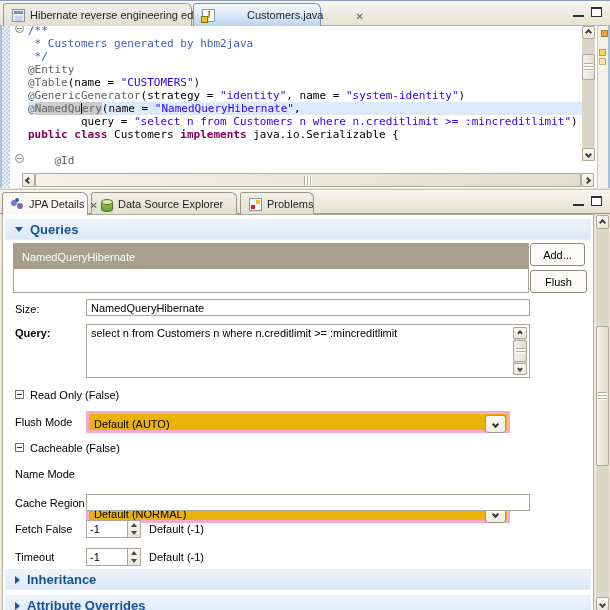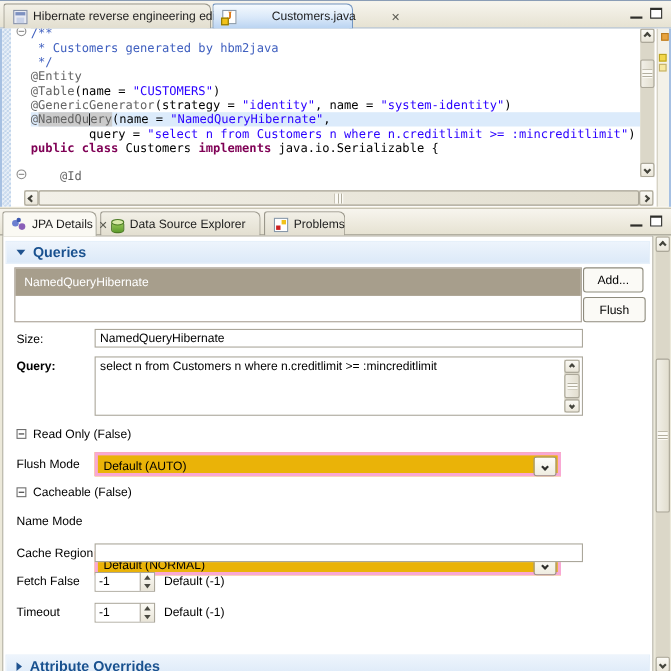--- a/index.html
+++ b/index.html
@@ -274,20 +274,24 @@
     <span class="flabel" style="top:336px;">Timeout</span>
     <div class="spin" style="top:333px;">
       <input value="-1" style="">
       <span class="spin-btns">
           <span class="tinytri-up"></span>
           <span class="tinytri-down"></span>
         </span>
     </div>
     <span class="flabel" style="left:146px; top:336px;">Default (-1)</span>
 
+    <div class="sec-header" style="top:354px;">
+      <span class="tri-right"></span>
+      <span class="sec-title">Inheritance</span>
+    </div>
 
     <div class="sec-header" style="top:380px;">
       <span class="tri-right"></span>
       <span class="sec-title">Attribute Overrides</span>
     </div>
   </div>
 
   <div class="p-vscroll">
     <div class="sb-btn" style="left:0; top:0; width:13px; height:14px;">
         <span class="chev up"></span>

